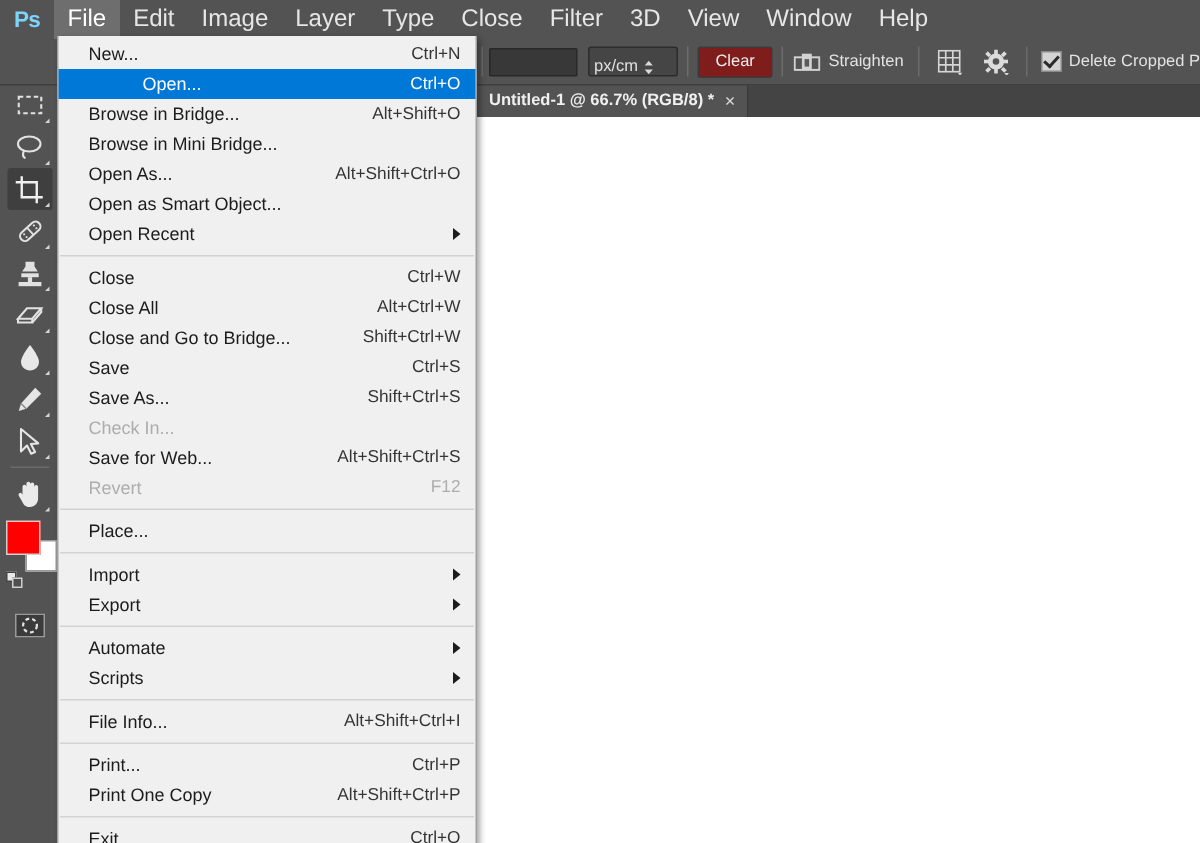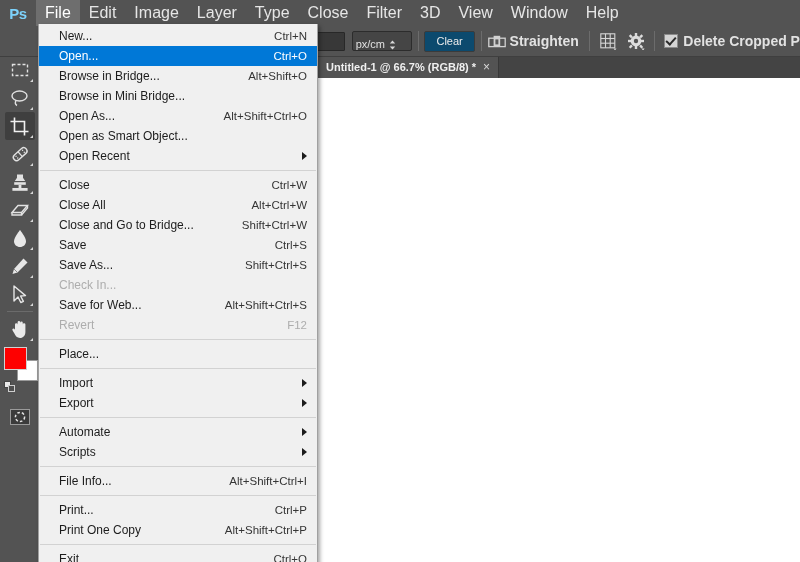--- a/index.html
+++ b/index.html
@@ -89,35 +89,34 @@
     border-radius: 2px;
     color: #e0e0e0;
     font-size: 11px;
     display: flex;
     align-items: flex-end;
     padding: 0 3px;
     gap: 4px;
   }
   .opt-btn {
     height: 19px;
-    background: #0c4a6e;
+    background: #7f1d1d;
     border: 1px solid #3b3b3b;
     border-radius: 2px;
     color: #ececec;
     font-size: 11px;
     display: flex;
     align-items: center;
     justify-content: center;
     padding: 0 11px;
   }
   .opt-label {
     color: #e2e2e2;
-    font-size: 14px;
+    font-size: 11px;
     white-space: nowrap;
-    font-weight: bold;
   }
   .opt-icon-btn {
     width: 22px; height: 22px;
     display: flex; align-items: center; justify-content: center;
   }
   .opt-check {
     display: flex;
     align-items: center;
     gap: 5px;
   }
@@ -277,21 +276,21 @@
   .mi .lbl { flex: 1; white-space: nowrap; }
   .mi .acc {
     color: #353535;
     font-size: 11.5px;
     white-space: nowrap;
     padding-left: 18px;
   }
   .mi.hl {
     background: #0078d7;
   }
-  .mi.hl .lbl, .mi.hl .acc { color: #ffffff; }
+  .mi.hl .lbl, .mi.hl .acc { color: #ffffff; margin-left: 36px; }
   .mi.dis .lbl, .mi.dis .acc { color: #adadad; }
   .mi .submenu-arrow {
     width: 0; height: 0;
     border-top: 4px solid transparent;
     border-bottom: 4px solid transparent;
     border-left: 5px solid #1c1c1c;
     margin-left: 10px;
   }
   .mi-sep {
     height: 1px;

